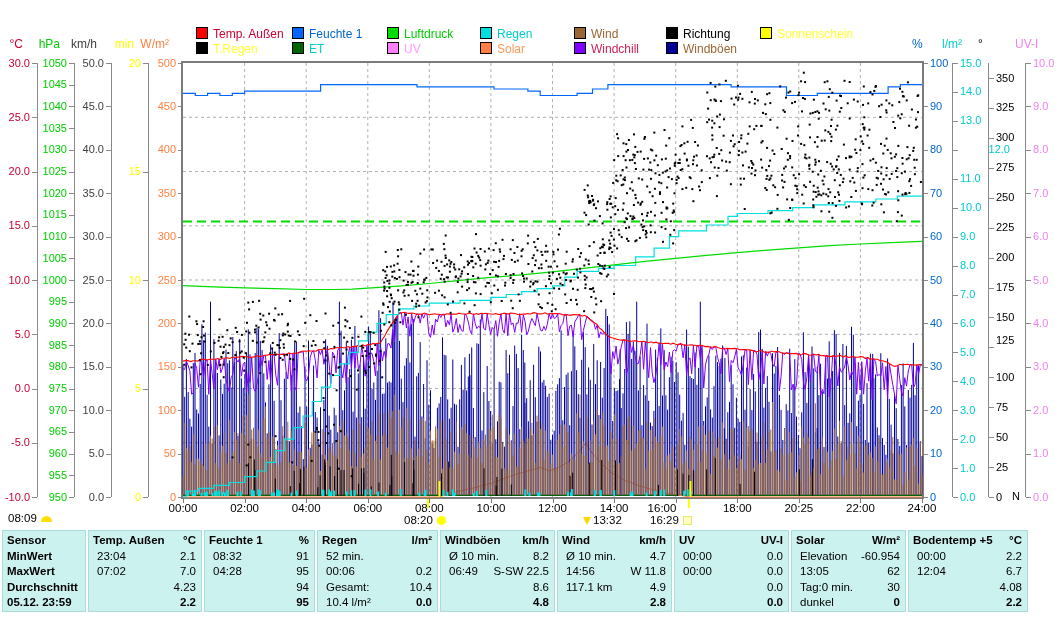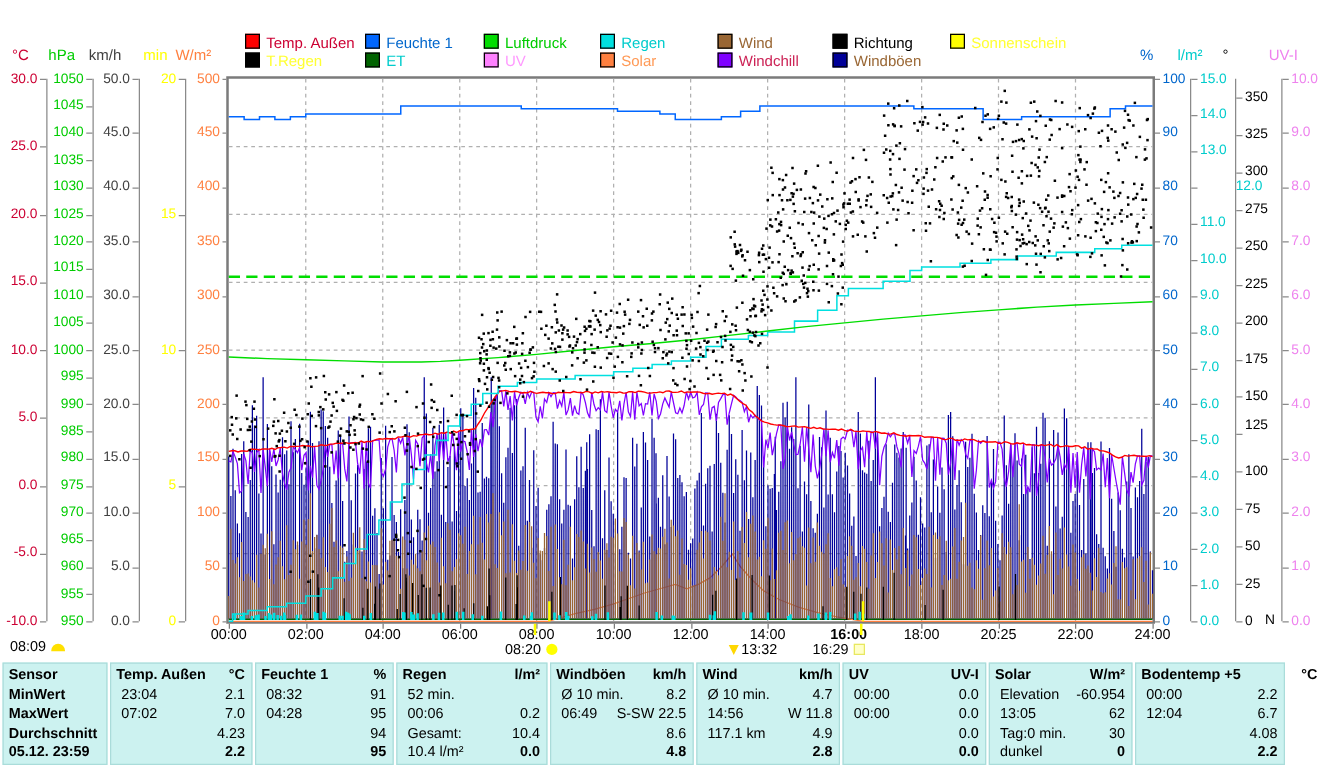--- a/index.html
+++ b/index.html
@@ -1554,21 +1554,21 @@
       <div class="xlab" style="left: 342.8px;">06:00</div>
       <div class="xtick" style="left: 367.8px;"></div>
       <div class="xlab" style="left: 404.3px;">08:00</div>
       <div class="xtick" style="left: 429.3px;"></div>
       <div class="xlab" style="left: 465.9px;">10:00</div>
       <div class="xtick" style="left: 490.9px;"></div>
       <div class="xlab" style="left: 527.5px;">12:00</div>
       <div class="xtick" style="left: 552.5px;"></div>
       <div class="xlab" style="left: 589.1px;">14:00</div>
       <div class="xtick" style="left: 614.1px;"></div>
-      <div class="xlab" style="left: 654px; font-weight: bold;">16:00</div>
+      <div class="xlab" style="left: 637px;">16:00</div>
       <div class="xtick" style="left: 675.7px;"></div>
       <div class="xlab" style="left: 712.3px;">18:00</div>
       <div class="xtick" style="left: 737.3px;"></div>
       <div class="xlab" style="left: 773.8px;">20:25</div>
       <div class="xtick" style="left: 798.8px;"></div>
       <div class="xlab" style="left: 835.4px;">22:00</div>
       <div class="xtick" style="left: 860.4px;"></div>
       <div class="xlab" style="left: 897px;">24:00</div>
       <div class="xtick" style="left: 922px;"></div>
     </div>
@@ -1746,21 +1746,21 @@
         <div class="trow" style="top: 48.5px;">
           <span class="lc" style="left: 8px;">Tag:0 min.</span>
           <span class="rc">30</span>
         </div>
         <div class="trow" style="top: 64px;">
           <span class="lc" style="left: 8px;">dunkel</span>
           <span class="rc b">0</span>
         </div>
       </div>
       <div class="panel" style="left: 908px; width: 120px;">
-        <div class="trow" style="top: 2px; padding-left: 32px;">
+        <div class="trow" style="top: 2px;">
           <span class="lc b" style="left: 4px;">Bodentemp +5</span>
           <span class="rc b">°C</span>
         </div>
         <div class="trow" style="top: 17.5px;">
           <span class="lc" style="left: 8px;">00:00</span>
           <span class="rc">2.2</span>
         </div>
         <div class="trow" style="top: 33px;">
           <span class="lc" style="left: 8px;">12:04</span>
           <span class="rc">6.7</span>

